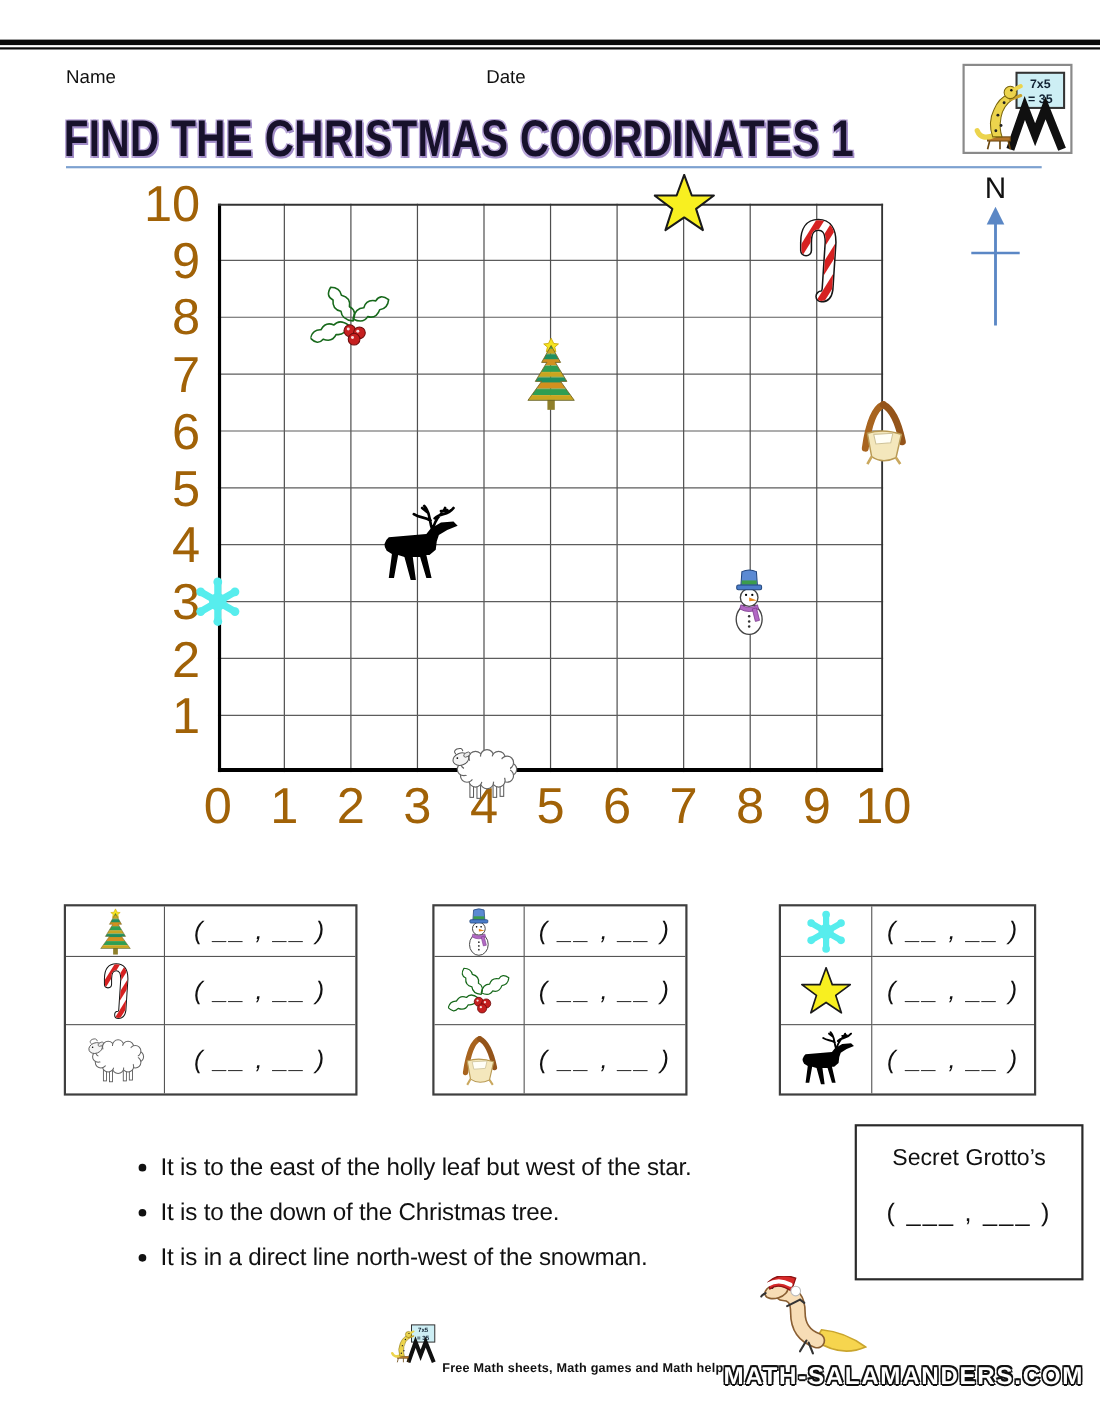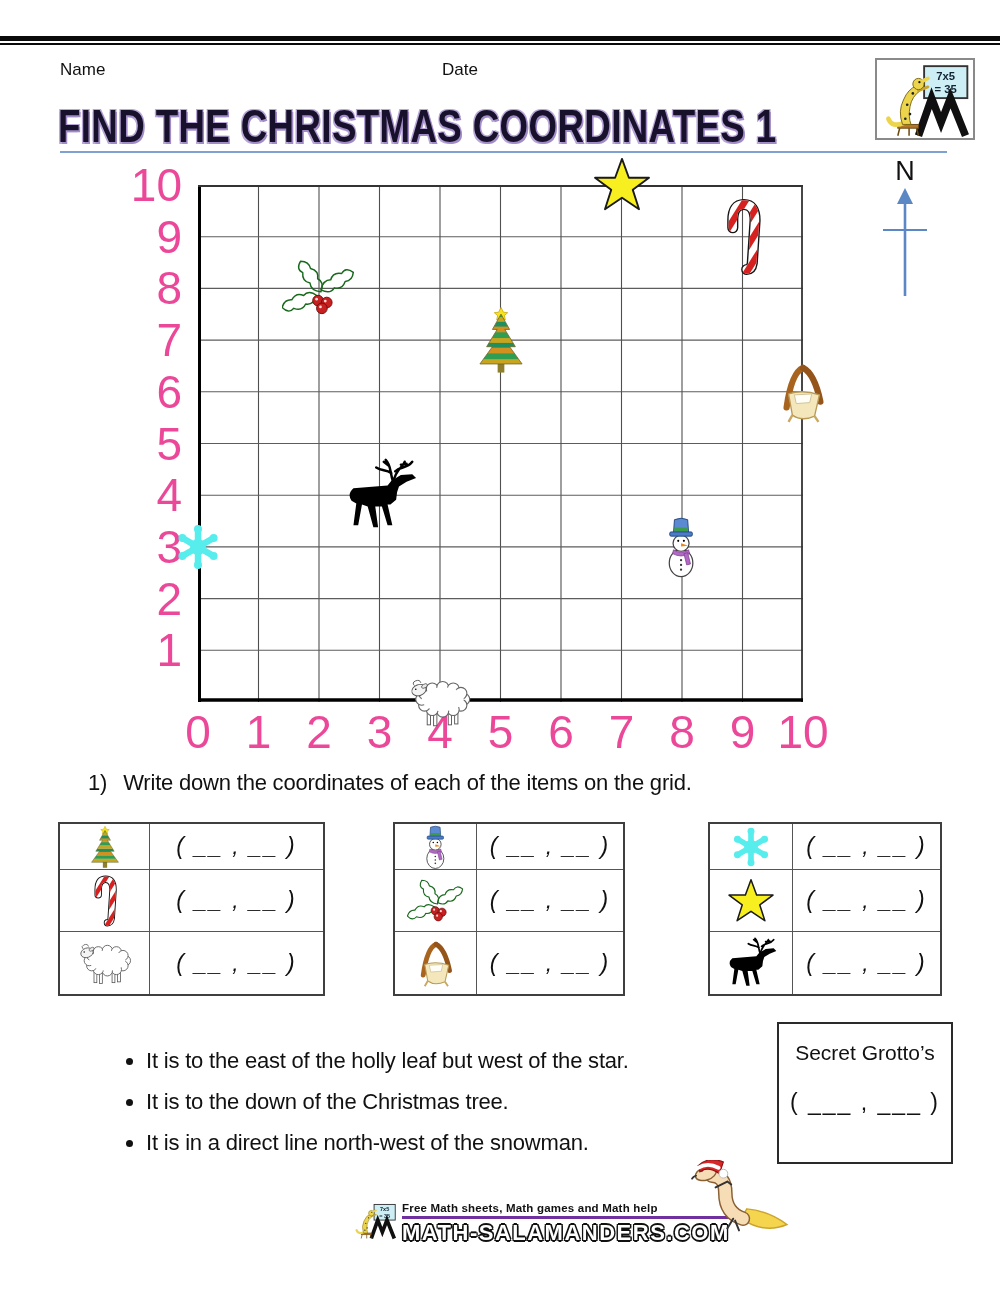--- a/index.html
+++ b/index.html
@@ -18,46 +18,46 @@
 
   .page-title{left:58px;top:98px;font-size:47px;font-weight:800;letter-spacing:.5px;color:#17112b;
       transform:scaleX(.78);transform-origin:0 50%;white-space:nowrap;
       text-shadow:2px 2px 0 #a18cc8,-1.5px -1.5px 0 #b9a7d8,1.5px -1.5px 0 #b9a7d8,-1.5px 1.5px 0 #b9a7d8;}
   .title-rule{left:60px;top:151px;width:887px;height:2px;background:#7da1d0;}
 
   .compass-n{left:880px;top:156px;width:50px;font-size:27px;text-align:center;font-weight:500;}
   .compass-arrow{left:880px;top:188px;}
 
   .grid-lines{left:198px;top:185px;}
-  .tick{font-size:46px;line-height:52px;color:#ec4899;}
+  .tick{font-size:46px;line-height:52px;color:#a16207;}
   .tick-y{width:60px;text-align:right;}
   .tick-x{width:70px;text-align:center;top:706px;}
 
   .q-line{font-size:22px;letter-spacing:-.2px;white-space:nowrap;}
   .q-num{display:inline-block;}
   .q-text{display:inline-block;margin-left:16px;}
   #q1{left:88px;top:770px;}
   #q2{left:88px;top:1022px;}
 
   .coord-table{box-sizing:border-box;border:2px solid #3f3f3f;background:#fff;display:grid;}
   .coord-table .cell{box-sizing:border-box;display:flex;align-items:center;justify-content:center;overflow:hidden;font-style:italic;}
   .coord-table .icon-cell{border-right:1.2px solid #555;}
   .coord-table .rb{border-bottom:1.2px solid #555;}
   .answer-blank{font-size:23px;letter-spacing:2px;white-space:nowrap;}
 
   .clue-list{left:110px;top:1048px;width:660px;margin:0;padding:0 0 0 36px;list-style:disc;}
   .clue-list li{font-size:22px;letter-spacing:-.2px;margin-bottom:15px;}
 
-  .grotto-box{left:777px;top:1022px;width:176px;height:142px;border:2px solid #2a2a2a;box-sizing:border-box;
+  .grotto-box{left:777px;top:1022px;width:208px;height:142px;border:2px solid #2a2a2a;box-sizing:border-box;
       text-align:center;padding-top:12px;}
   .grotto-box .gl{font-size:21px;line-height:33px;}
   .grotto-box .answer-blank{display:block;margin-top:20px;font-size:23px;}
 
   .footer{left:352px;top:1202px;display:flex;align-items:flex-start;gap:4px;}
-  .footer-texts{display:flex;flex-direction:column;}
+  .footer-texts{display:flex;flex-direction:row;margin-top:36px;}
   .tagline{font-size:11.5px;font-weight:700;letter-spacing:.2px;}
   .tag-rule{height:3px;background:#7030a0;margin:2px 0 1px 0;}
   .wordmark{font-size:22px;font-weight:700;letter-spacing:1.5px;color:#fff;white-space:nowrap;
       text-shadow:-1.4px -1.4px 0 #111,1.4px -1.4px 0 #111,-1.4px 1.4px 0 #111,1.4px 1.4px 0 #111,0 1.6px 0 #111,0 -1.6px 0 #111;}
 
   .santa{left:686px;top:1160px;}
   .hidden-defs{position:absolute;width:0;height:0;overflow:hidden;}
 </style>
 </head>
 <body>
@@ -321,23 +321,20 @@
         <use href="#sym-snowflake"></use>
       </svg>
       <svg width="42" height="66" class="abs" style="left: 661px; top: 513.9px;">
         <use href="#sym-snowman"></use>
       </svg>
       <svg width="64" height="52" class="abs" style="left: 408px; top: 676px;">
         <use href="#sym-sheep"></use>
       </svg>
     </div>
 
-  <div id="q1" class="abs q-line">
-    <span class="q-num">1)</span><span class="q-text">Write down the coordinates of each of the items on the grid.</span>
-  </div>
 
   <div id="tables">
       <div class="abs coord-table" style="left: 58px; top: 822px; width: 267px; grid-template-columns: 90px 1fr; grid-template-rows: 46px 62px 62px;">
         <div class="cell icon-cell rb">
           <svg width="30" height="44">
             <use href="#sym-christmas-tree"></use>
           </svg>
         </div>
         <div class="cell rb">
           <span class="answer-blank">( __ , __ )</span>

